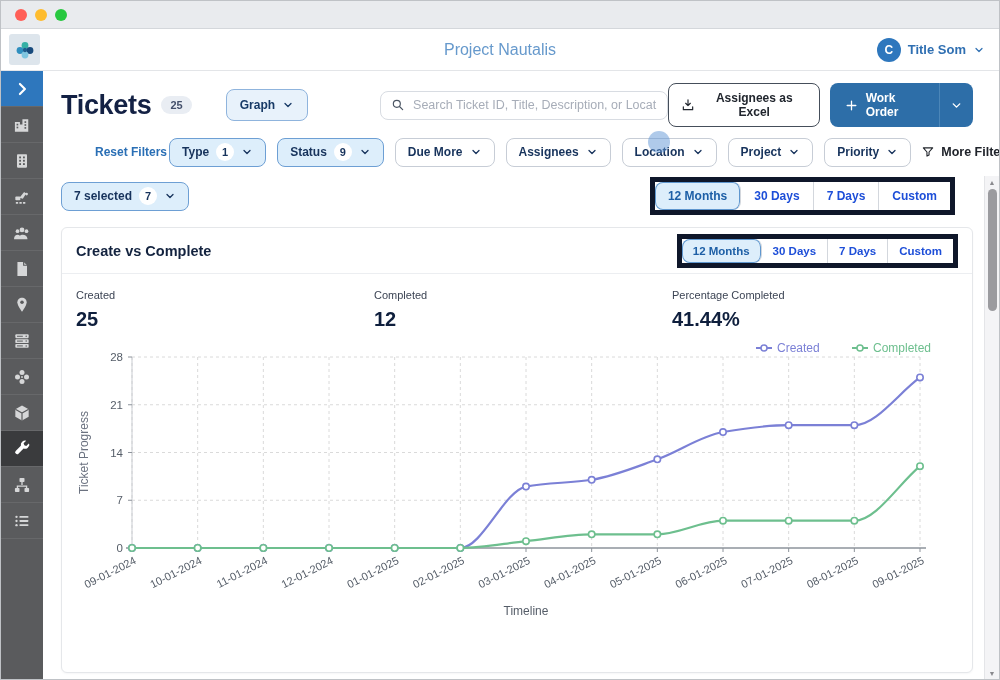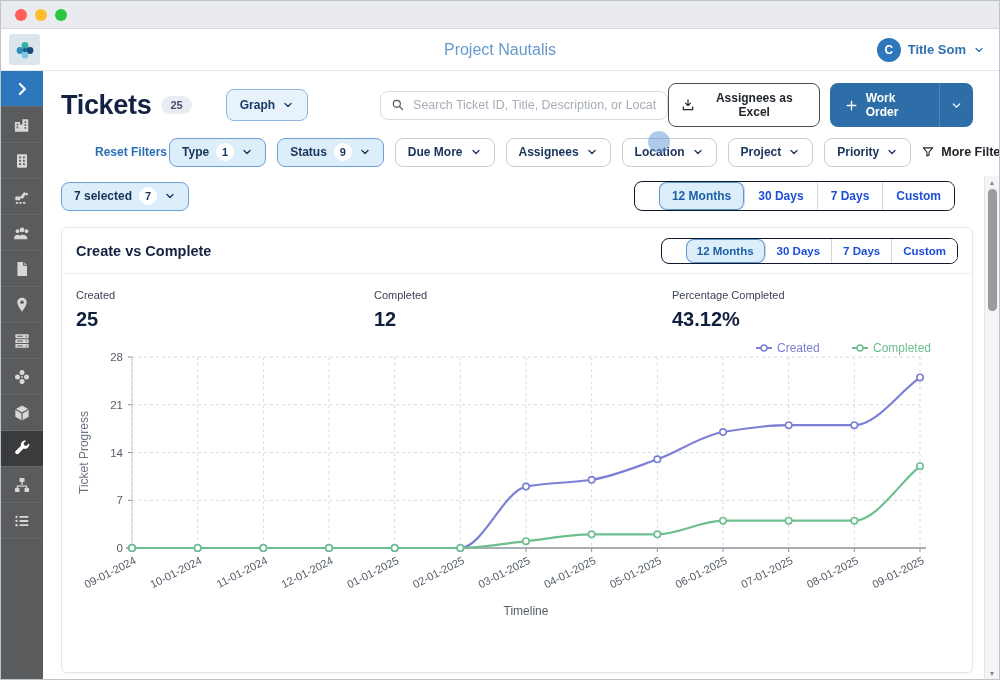--- a/index.html
+++ b/index.html
@@ -48,21 +48,21 @@
   .chip { display:inline-flex; align-items:center; gap:7px; height:29px; padding:0 12px; border-radius:8px; border:1px solid #c7cdd6; background:#fff; color:#17335c; font-size:12px; font-weight:700; cursor:pointer; white-space:nowrap; }
   .chip.active { background:#ddeefb; border-color:#6d9fd4; }
   .chip .chip-count { background:#fff; border-radius:9px; min-width:18px; height:18px; padding:0 5px; display:flex; align-items:center; justify-content:center; font-size:11px; color:#17335c; }
   .more-filters { display:flex; align-items:center; gap:6px; color:#20242b; font-size:12.5px; font-weight:700; cursor:pointer; margin-left:8px; white-space:nowrap; }
   .vdiv { width:1px; height:20px; background:#d6d9dd; }
 
   
   .select-row { display:flex; align-items:center; justify-content:space-between; margin:14px 44px 0 18px; height:30px; }
 
   
-  .tabs { display:inline-flex; border:1px solid #0f172a; border-radius:8px; background:#fff; overflow:hidden;padding-left:24px; }
+  .tabs { display:inline-flex; border:5px solid #0f172a; border-radius:0; background:#fff; overflow:hidden; }
   .tab { padding:7px 13px; font-size:12px; font-weight:700; color:#1d4ed8; border-right:1px solid #d3d7dd; cursor:pointer; background:#fff; white-space:nowrap; }
   .tab:last-child { border-right:none; }
   .tab.active { background:#ddeefb; color:#1d5fa6; box-shadow:inset 0 0 0 1px #5f97cf; border-radius:8px; }
   .tabs.small .tab { padding:6px 11px; font-size:11.5px; }
 
   
   .card { margin:16px 26px 0 18px; height:446px; border:1px solid #e5e7ea; border-radius:6px; background:#fff; box-shadow:0 1px 2px rgba(20,30,50,0.04); }
   .card-head { height:46px; display:flex; align-items:center; justify-content:space-between; padding:0 14px; border-bottom:1px solid #eceef1; }
   .card-title { font-size:14.5px; font-weight:700; color:#13233f; }
   .stats-row { display:flex; padding:15px 0 0 14px; }
@@ -398,21 +398,21 @@
           <div class="stat">
             <div class="stat-label">Created</div>
             <div class="stat-value">25</div>
           </div>
           <div class="stat">
             <div class="stat-label">Completed</div>
             <div class="stat-value">12</div>
           </div>
           <div class="stat">
             <div class="stat-label">Percentage Completed</div>
-            <div class="stat-value">43.12%</div>
+            <div class="stat-value">41.44%</div>
           </div>
         </div>
         <div class="chart-wrap">
           <svg id="chart" width="890" height="278" viewBox="0 0 890 278">
               <line x1="62" y1="157.25" x2="850" y2="157.25" stroke="#dadada" stroke-dasharray="3 3"></line>
               <line x1="62" y1="109.5" x2="850" y2="109.5" stroke="#dadada" stroke-dasharray="3 3"></line>
               <line x1="62" y1="61.75" x2="850" y2="61.75" stroke="#dadada" stroke-dasharray="3 3"></line>
               <line x1="62" y1="14" x2="850" y2="14" stroke="#dadada" stroke-dasharray="3 3"></line>
               <line x1="62" y1="14" x2="62" y2="205" stroke="#dadada" stroke-dasharray="3 3"></line>
               <line x1="127.66666666666667" y1="14" x2="127.66666666666667" y2="205" stroke="#dadada" stroke-dasharray="3 3"></line>

